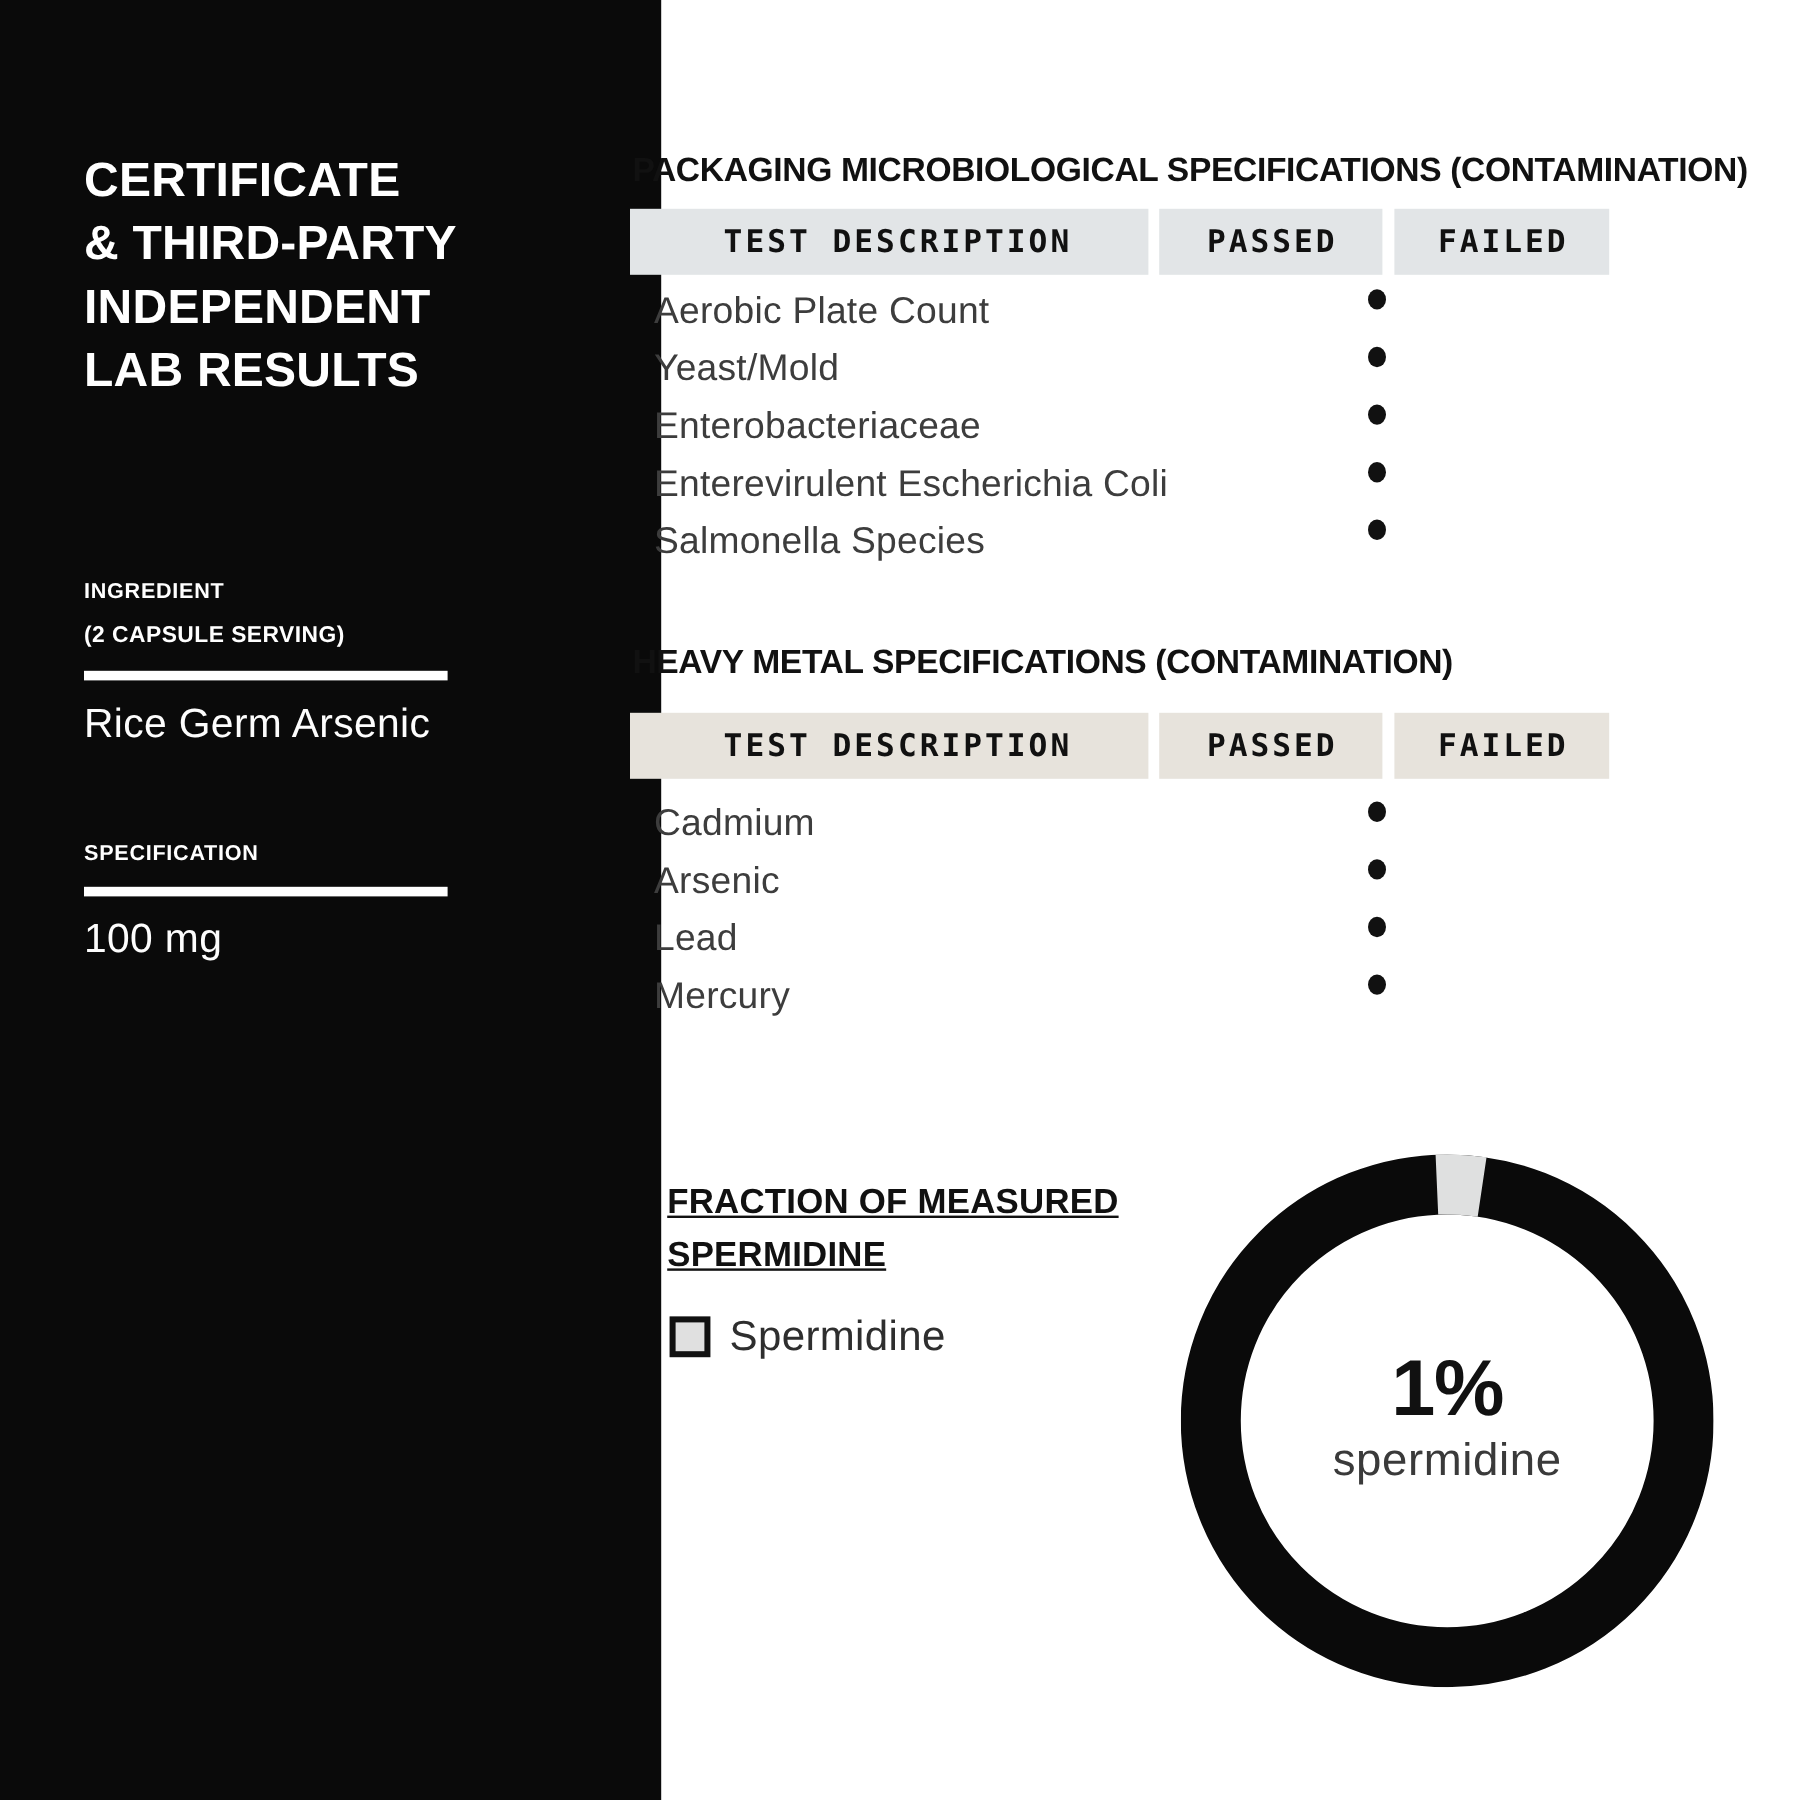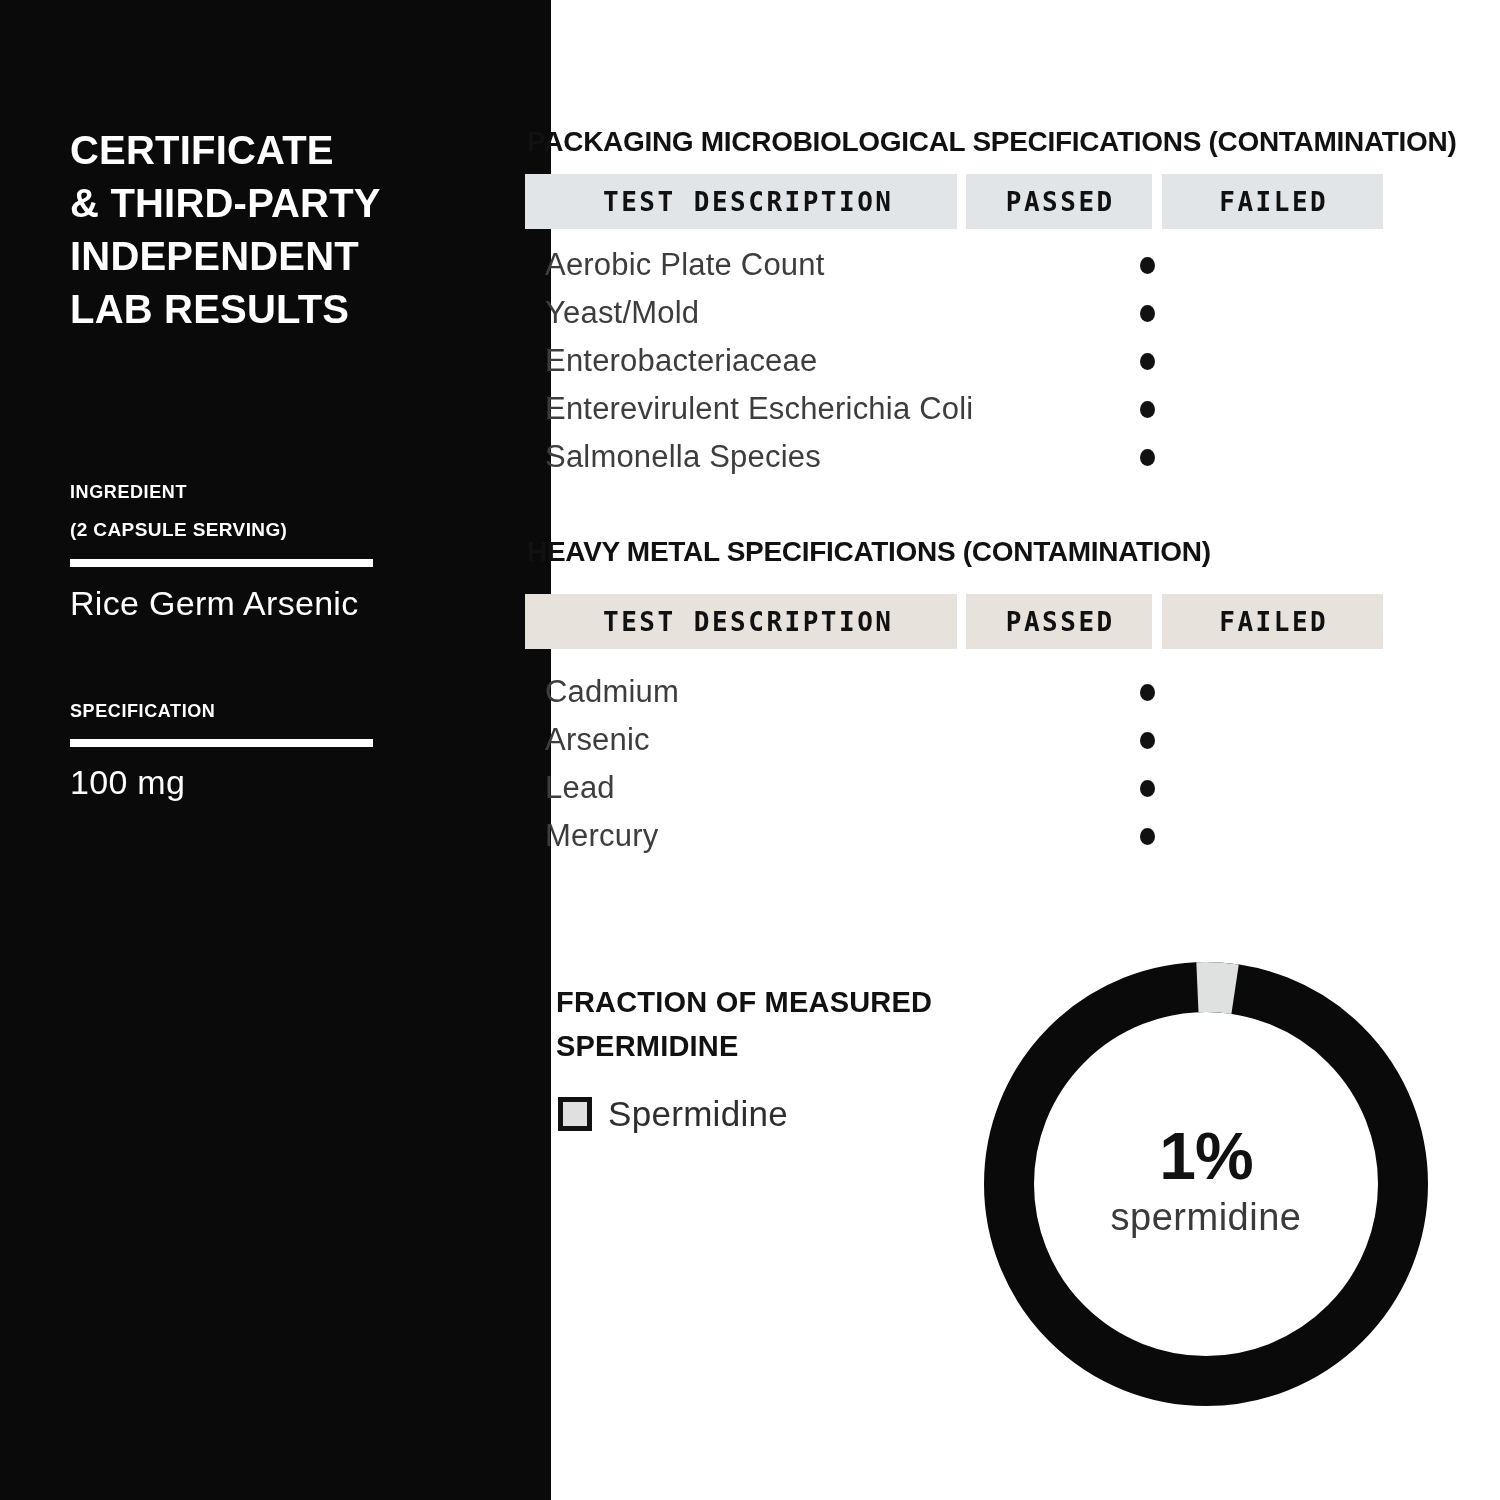--- a/index.html
+++ b/index.html
@@ -16,30 +16,30 @@
   .sb-footnote{position:absolute;left:70px;top:1102px;font-size:26px;line-height:39px;font-weight:bold;letter-spacing:.2px;}
 
   
   .section-title{position:absolute;left:527px;font-size:28px;font-weight:bold;letter-spacing:-.3px;color:#111111;white-space:nowrap;}
   .table{position:absolute;left:525px;width:912px;}
   .thead{display:flex;height:55px;}
   .th{display:flex;align-items:center;justify-content:center;
       font-family:"DejaVu Sans Mono",monospace;font-weight:bold;font-size:26px;letter-spacing:2.5px;text-indent:2.5px;color:#111111;}
   .th.c1{width:420px;padding-left:12px;}
   .th.c2{width:186px;margin-left:9px;}
-  .th.c3{width:221px;margin-left:10px;}
+  .th.c3{width:179px;margin-left:10px;}
   .tbody{}
-  .trow{display:flex;align-items:center;height:48px;}
+  .trow{display:flex;align-items:flex-start;height:48px;}
   .td-desc{width:520px;padding-left:20px;box-sizing:border-box;font-size:31px;color:#3d3d3d;letter-spacing:.2px;}
   .td-mark{width:186px;margin-left:9px;display:flex;align-items:center;justify-content:center;}
   .td-mark.fail{width:187px;margin-left:10px;}
   .dot{width:15px;height:17px;border-radius:50%;background:#111111;}
 
   
-  .fraction-title{position:absolute;left:556px;top:980px;font-size:29px;line-height:44px;font-weight:bold;letter-spacing:.2px;color:#111111;}
+  .fraction-title{position:absolute;left:556px;top:980px;font-size:29px;line-height:44px;font-weight:bold;letter-spacing:.2px;color:#111111;text-decoration:underline;}
   .legend{position:absolute;left:558px;top:1094px;display:flex;align-items:center;}
   .legend-swatch{width:24px;height:24px;border:5px solid #111111;background:#e0e0e0;}
   .legend-label{margin-left:16px;font-size:35px;color:#2e2e2e;letter-spacing:.3px;}
   .donut{position:absolute;left:984px;top:962px;width:444px;height:444px;}
   .donut-center{position:absolute;left:1031px;top:1118px;width:350px;text-align:center;}
   .donut-pct{font-size:66px;font-weight:bold;color:#111111;letter-spacing:-1px;}
   .donut-sub{font-size:38px;color:#3a3a3a;margin-top:2px;letter-spacing:.5px;}
   .ln{white-space:nowrap;}
 </style>
 </head>

